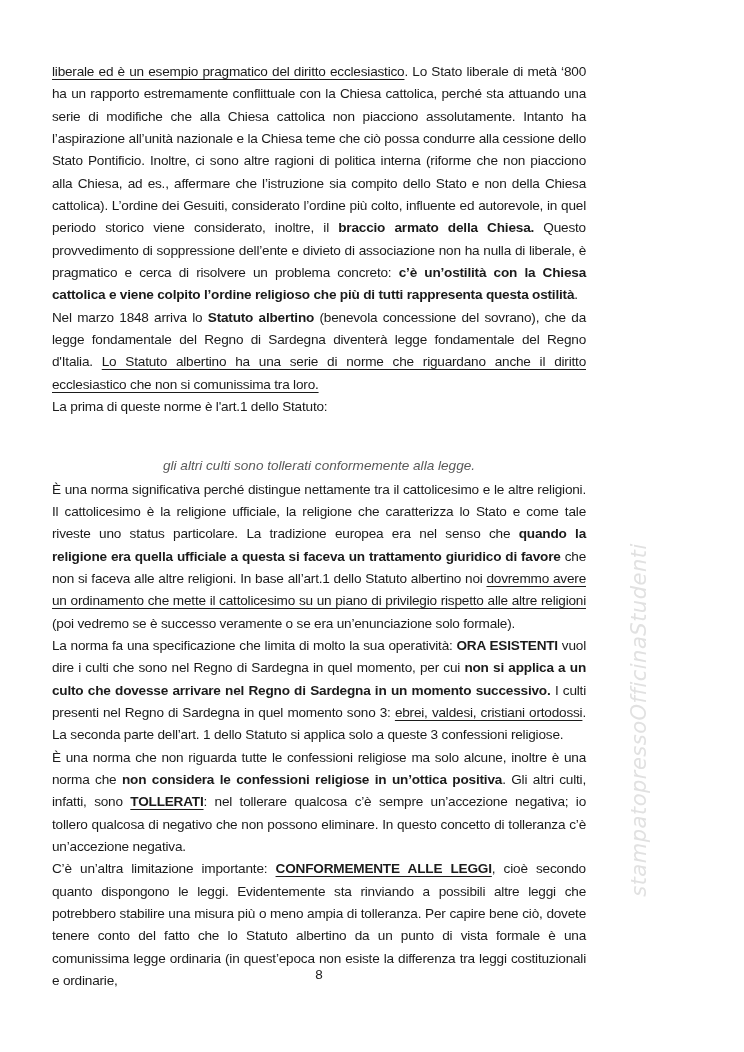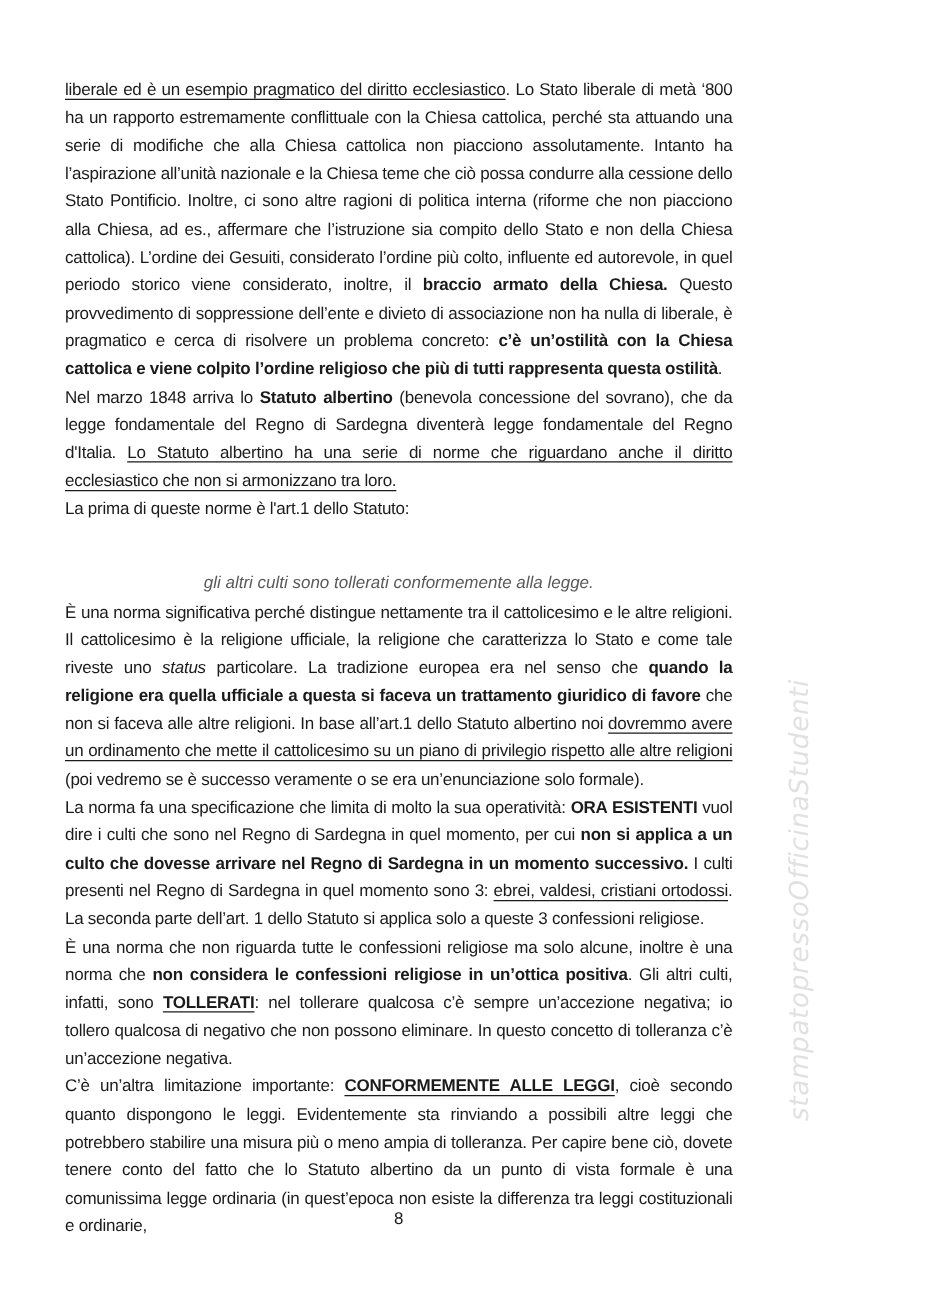--- a/index.html
+++ b/index.html
@@ -29,21 +29,21 @@
   .para{margin:0;}
   .para.quote{
     text-align:center;
     font-style:italic;
     color:var(--quote-color);
     margin:12px 18px 1px 18px;
     line-height:23.5px;
     letter-spacing:0;
   }
   .para span.b{font-weight:700;}
-  .para span.i{font-style:italic;}
+  .para span.i{}
   .para span.u{text-decoration:underline;text-underline-offset:3px;}
   .page-number{
     position:absolute;
     left:52px;top:967px;
     width:534px;
     text-align:center;
     font-size:13.5px;
     color:var(--text-color);
   }
   .watermark{
@@ -58,21 +58,21 @@
     color:var(--wm-color);
     pointer-events:none;
   }
 </style>
 </head>
 <body>
 
 <div class="doc-page" style="width:744px;height:1052px;margin-left:32px;">
   <div class="doc-body">
       <div class="para"><span class="u">liberale ed è un esempio pragmatico del diritto ecclesiastico</span><span>. Lo Stato liberale di metà ‘800 ha un rapporto estremamente conflittuale con la Chiesa cattolica, perché sta attuando una serie di modifiche che alla Chiesa cattolica non piacciono assolutamente. Intanto ha l’aspirazione all’unità nazionale e la Chiesa teme che ciò possa condurre alla cessione dello Stato Pontificio. Inoltre, ci sono altre ragioni di politica interna (riforme che non piacciono alla Chiesa, ad es., affermare che l’istruzione sia compito dello Stato e non della Chiesa cattolica). L’ordine dei Gesuiti, considerato l’ordine più colto, influente ed autorevole, in quel periodo storico viene considerato, inoltre, il </span><span class="b">braccio armato della Chiesa.</span><span> Questo provvedimento di soppressione dell’ente e divieto di associazione non ha nulla di liberale, è pragmatico e cerca di risolvere un problema concreto: </span><span class="b">c’è un’ostilità con la Chiesa cattolica e viene colpito l’ordine religioso che più di tutti rappresenta questa ostilità</span><span>.</span></div>
-      <div class="para"><span>Nel marzo 1848 arriva lo </span><span class="b">Statuto albertino</span><span> (benevola concessione del sovrano), che da legge fondamentale del Regno di Sardegna diventerà legge fondamentale del Regno d'Italia. </span><span class="u">Lo Statuto albertino ha una serie di norme che riguardano anche il diritto ecclesiastico che non si armonizzano tra loro.</span></div>
+      <div class="para"><span>Nel marzo 1848 arriva lo </span><span class="b">Statuto albertino</span><span> (benevola concessione del sovrano), che da legge fondamentale del Regno di Sardegna diventerà legge fondamentale del Regno d'Italia. </span><span class="u">Lo Statuto albertino ha una serie di norme che riguardano anche il diritto ecclesiastico che non si comunissima tra loro.</span></div>
       <div class="para"><span>La prima di queste norme è l'art.1 dello Statuto:</span></div>
       <div class="para quote"><br><span>gli altri culti sono tollerati conformemente alla legge.</span></div>
       <div class="para"><span>È una norma significativa perché distingue nettamente tra il cattolicesimo e le altre religioni.  Il cattolicesimo è la religione ufficiale, la religione che caratterizza lo Stato e come tale riveste uno </span><span class="i">status</span><span> particolare. La tradizione europea era nel senso che </span><span class="b">quando la religione era quella ufficiale a questa si faceva un trattamento giuridico di favore</span><span> che non si faceva alle altre religioni. In base all’art.1 dello Statuto albertino noi </span><span class="u">dovremmo avere un ordinamento che mette il cattolicesimo su un piano di privilegio rispetto alle altre religioni</span><span> (poi vedremo se è successo veramente o se era un’enunciazione solo formale).</span></div>
       <div class="para"><span>La norma fa una specificazione che limita di molto la sua operatività: </span><span class="b">ORA ESISTENTI</span><span> vuol dire i culti che sono nel Regno di Sardegna in quel momento, per cui </span><span class="b">non si applica a un culto che dovesse arrivare nel Regno di Sardegna in un momento successivo.</span><span> I culti presenti nel Regno di Sardegna in quel momento sono 3: </span><span class="u">ebrei, valdesi, cristiani ortodossi</span><span>. La seconda parte dell’art. 1 dello Statuto si applica solo a queste 3 confessioni religiose.</span></div>
       <div class="para"><span>È una norma che non riguarda tutte le confessioni religiose ma solo alcune, inoltre è una norma che </span><span class="b">non considera le confessioni religiose in un’ottica positiva</span><span>. Gli altri culti, infatti, sono </span><span class="b u">TOLLERATI</span><span>: nel tollerare qualcosa c’è sempre un’accezione negativa; io tollero qualcosa di negativo che non possono eliminare. In questo concetto di tolleranza c’è un’accezione negativa.</span></div>
       <div class="para"><span>C’è un’altra limitazione importante: </span><span class="b u">CONFORMEMENTE ALLE LEGGI</span><span>, cioè secondo quanto dispongono le leggi. Evidentemente sta rinviando a possibili altre leggi che potrebbero stabilire una misura più o meno ampia di tolleranza. Per capire bene ciò, dovete tenere conto del fatto che lo Statuto albertino da un punto di vista formale è una comunissima legge ordinaria (in quest’epoca non esiste la differenza tra leggi costituzionali e ordinarie,</span></div>
     </div>
   <div class="watermark">stampatopressoOfficinaStudenti</div>
   <div class="page-number">8</div>
 </div>

